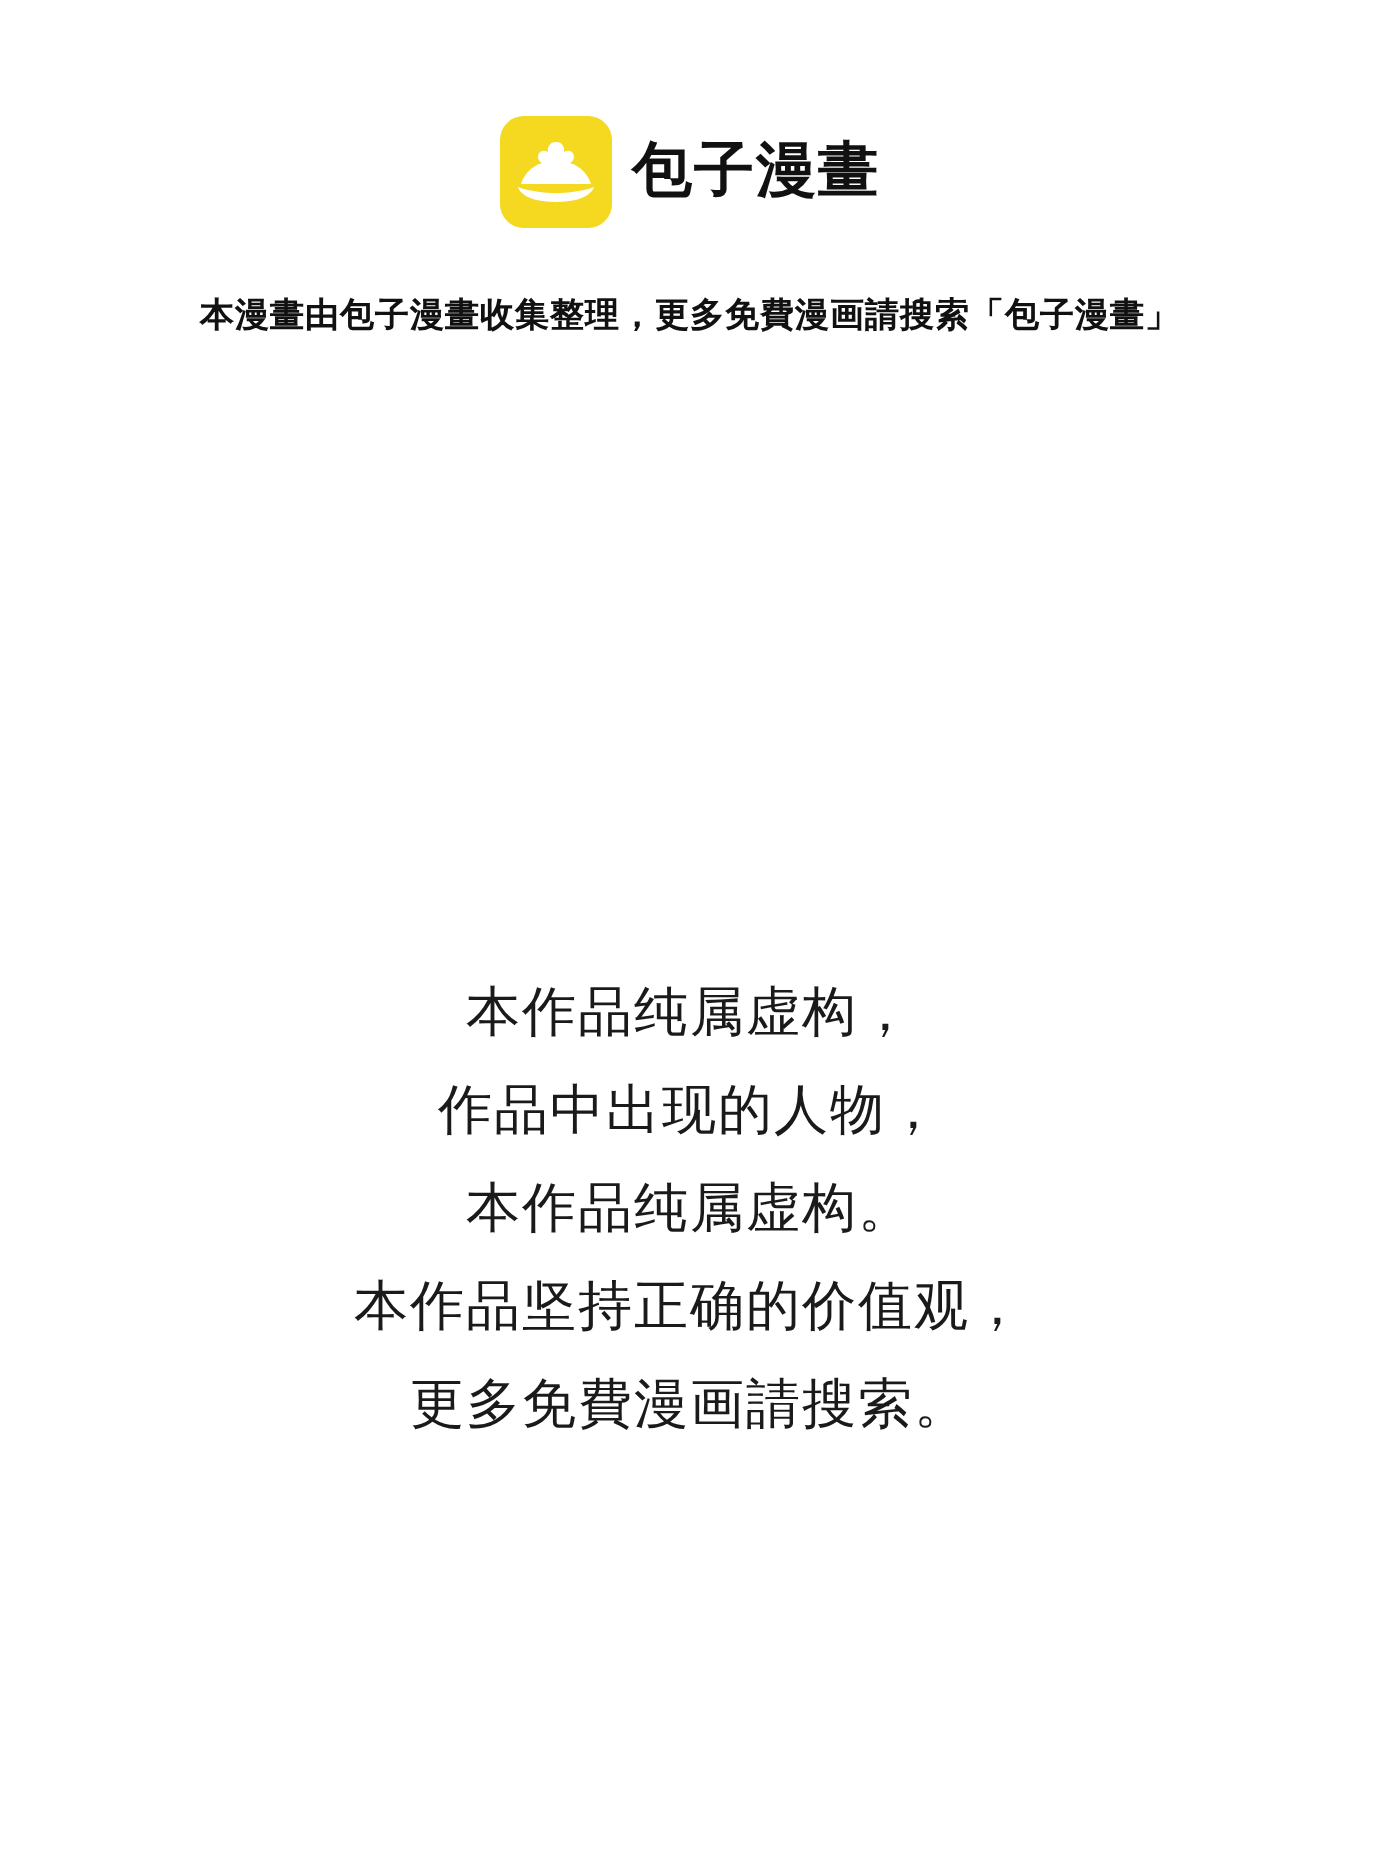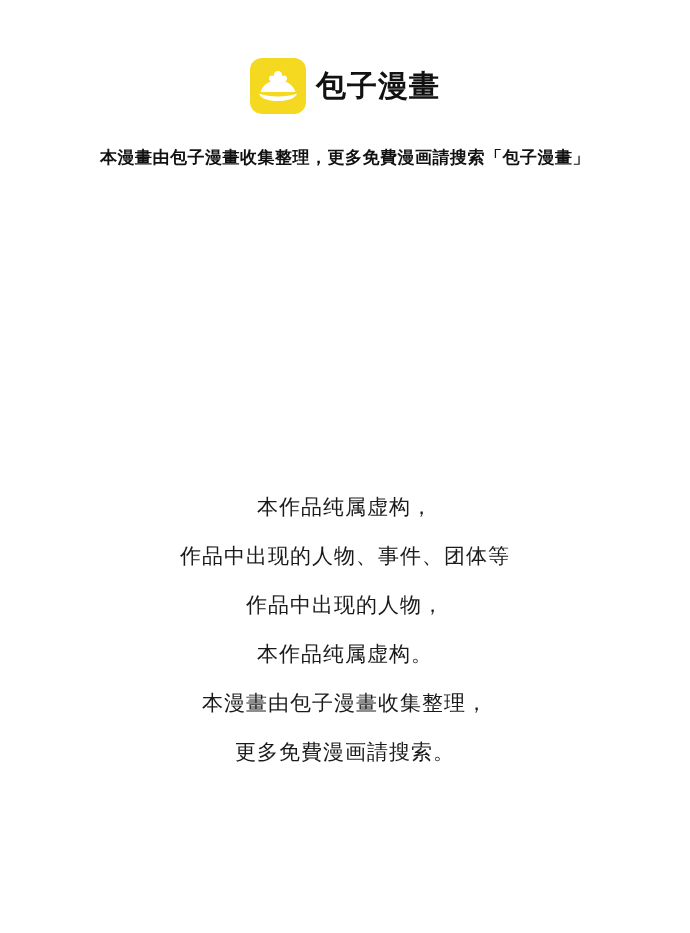--- a/index.html
+++ b/index.html
@@ -59,21 +59,21 @@
     letter-spacing: 0.5px;
     padding: 0 8px;
   }
   
   .disclaimer {
     position: absolute;
     top: 482px;
     left: 0;
     width: 100%;
     text-align: center;
-    font-size: 21px;
+    font-size: 27px;
     line-height: 49px;
     color: #1a1a1a;
     letter-spacing: 1px;
   }
   .disclaimer .line {
     display: block;
     white-space: nowrap;
   }
 </style>
 </head>
@@ -88,20 +88,19 @@
         <path d="M2 25.5 C2 25.5 9 28.5 21 28.5 C33 28.5 40 25.5 40 25.5 C40 25.5 38.5 33 21 33 C3.5 33 2 25.5 2 25.5 Z" fill="#ffffff"></path>
       </svg>
     </div>
     <div class="brand-name">包子漫畫</div>
   </div>
 
   <div class="tagline">本漫畫由包子漫畫收集整理，更多免費漫画請搜索「包子漫畫」</div>
 
   <div class="disclaimer">
     <span class="line">本作品纯属虚构，</span>
-    <span class="line">作品中出现的人物、事件、团体等</span>
     <span class="line">作品中出现的人物，</span>
     <span class="line">本作品纯属虚构。</span>
-    <span class="line">本漫畫由包子漫畫收集整理，</span>
+    <span class="line">本作品坚持正确的价值观，</span>
     <span class="line">更多免費漫画請搜索。</span>
   </div>
 
 </div>
 
 </body></html>

